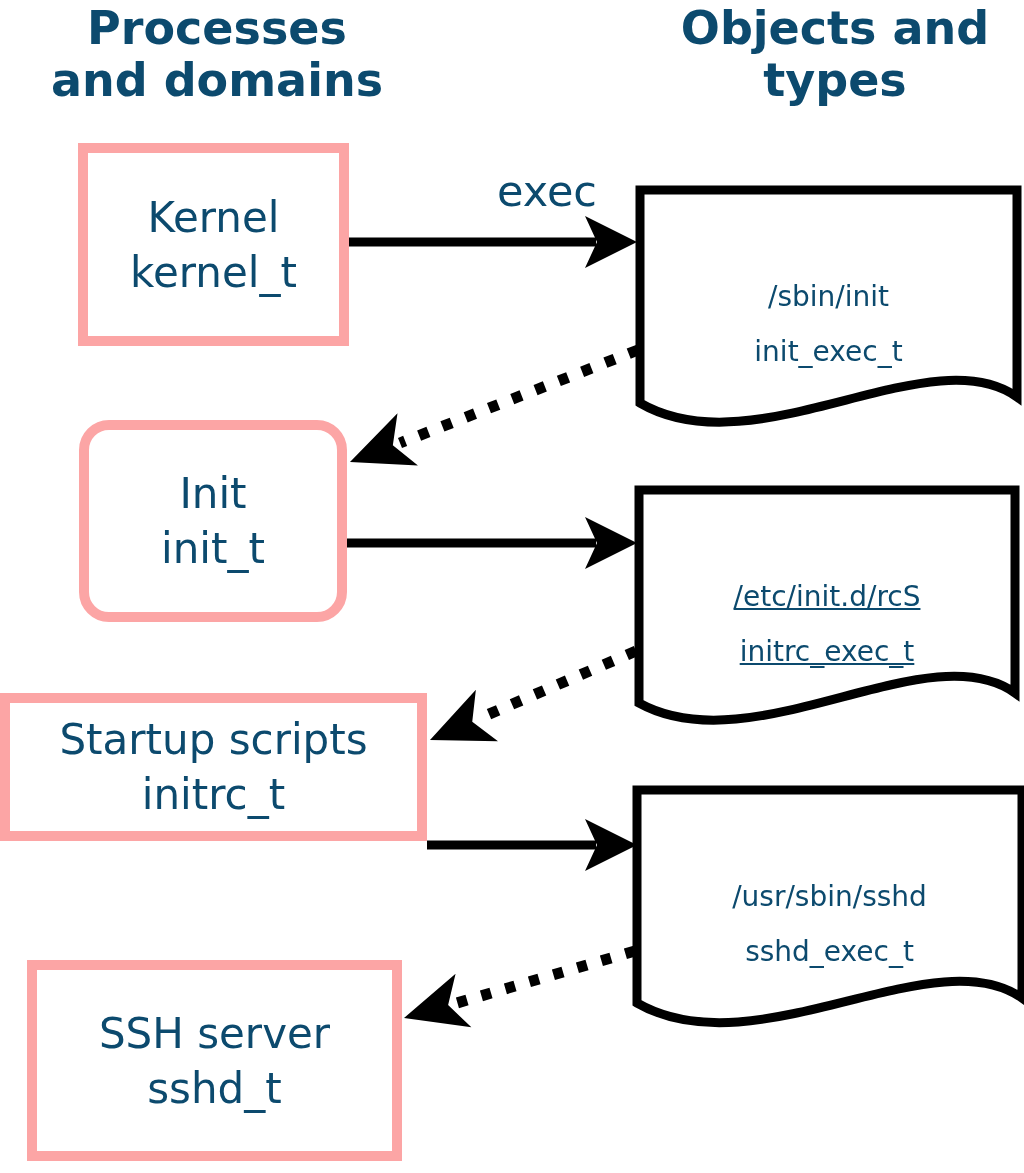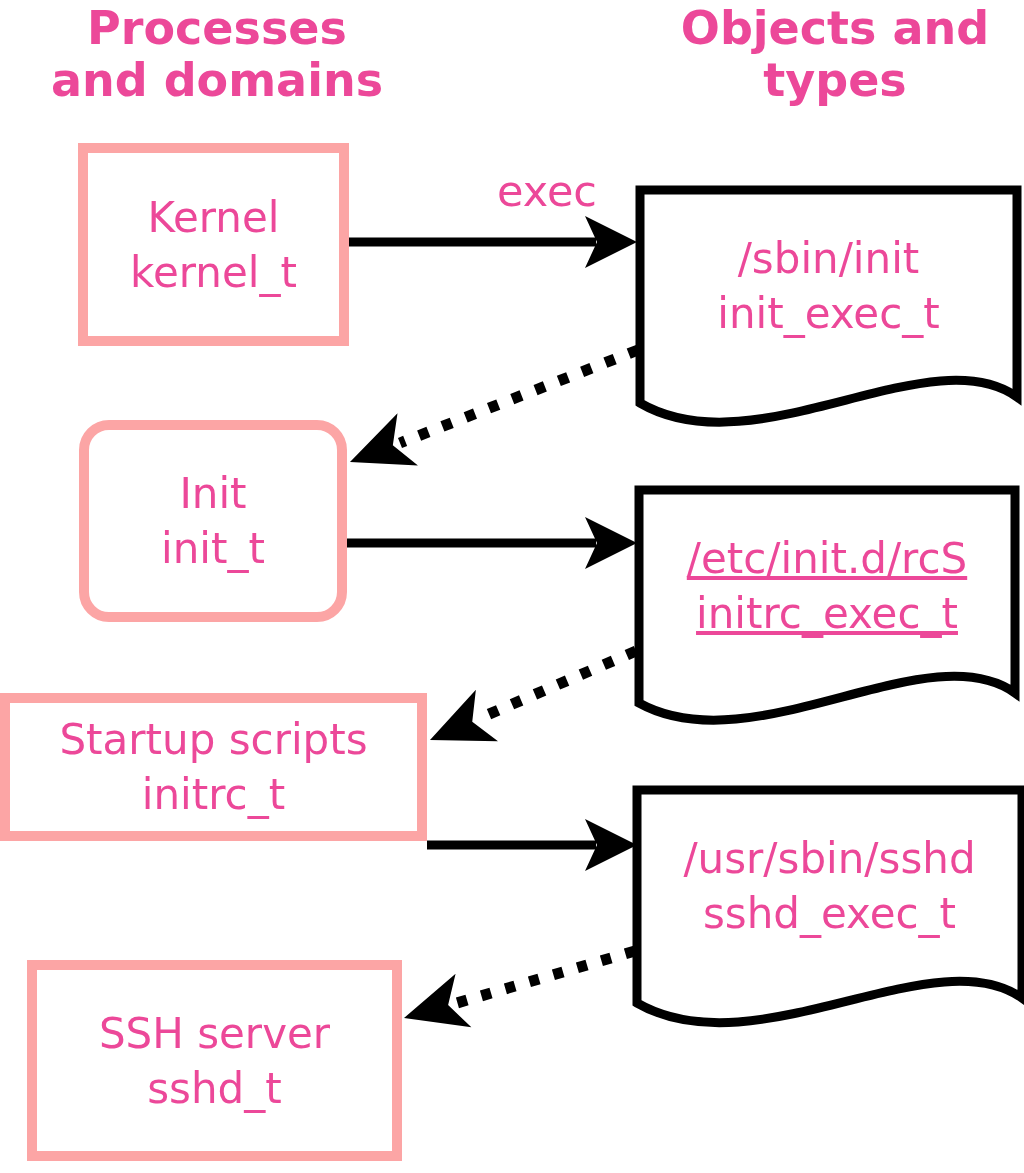--- a/index.html
+++ b/index.html
@@ -6,21 +6,21 @@
     margin: 0;
     padding: 0;
     background: #ffffff;
   }
   #canvas {
     position: relative;
     width: 1024px;
     height: 1173px;
     background: #ffffff;
     font-family: "DejaVu Sans", "Liberation Sans", sans-serif;
-    color: #ec4899;
+    color: #0c4a6e;
     overflow: hidden;
   }
   #diagram-svg {
     position: absolute;
     left: 0;
     top: 0;
     width: 1024px;
     height: 1173px;
   }
   .col-header {
@@ -51,23 +51,24 @@
   #box-init    { left: 79px; top: 420px; width: 268px; height: 202px; border-radius: 30px; }
   #box-initrc  { left: 0px;  top: 693px; width: 427px; height: 148px; }
   #box-sshd    { left: 27px; top: 960px; width: 375px; height: 201px; }
   .doc-text {
     position: absolute;
     display: flex;
     flex-direction: column;
     align-items: center;
     justify-content: center;
     text-align: center;
-    font-size: 42px;
+    font-size: 28px;
     line-height: 55px;
     pointer-events: none;
+    margin-top: 38px;
   }
   #doc-text-init   { left: 640px; top: 196px; width: 377px; height: 180px; }
   #doc-text-initrc { left: 639px; top: 496px; width: 376px; height: 180px; text-decoration: underline; }
   #doc-text-sshd   { left: 637px; top: 796px; width: 385px; height: 180px; }
   #exec-label {
     position: absolute;
     left: 397px;
     top: 166px;
     width: 200px;
     text-align: right;

